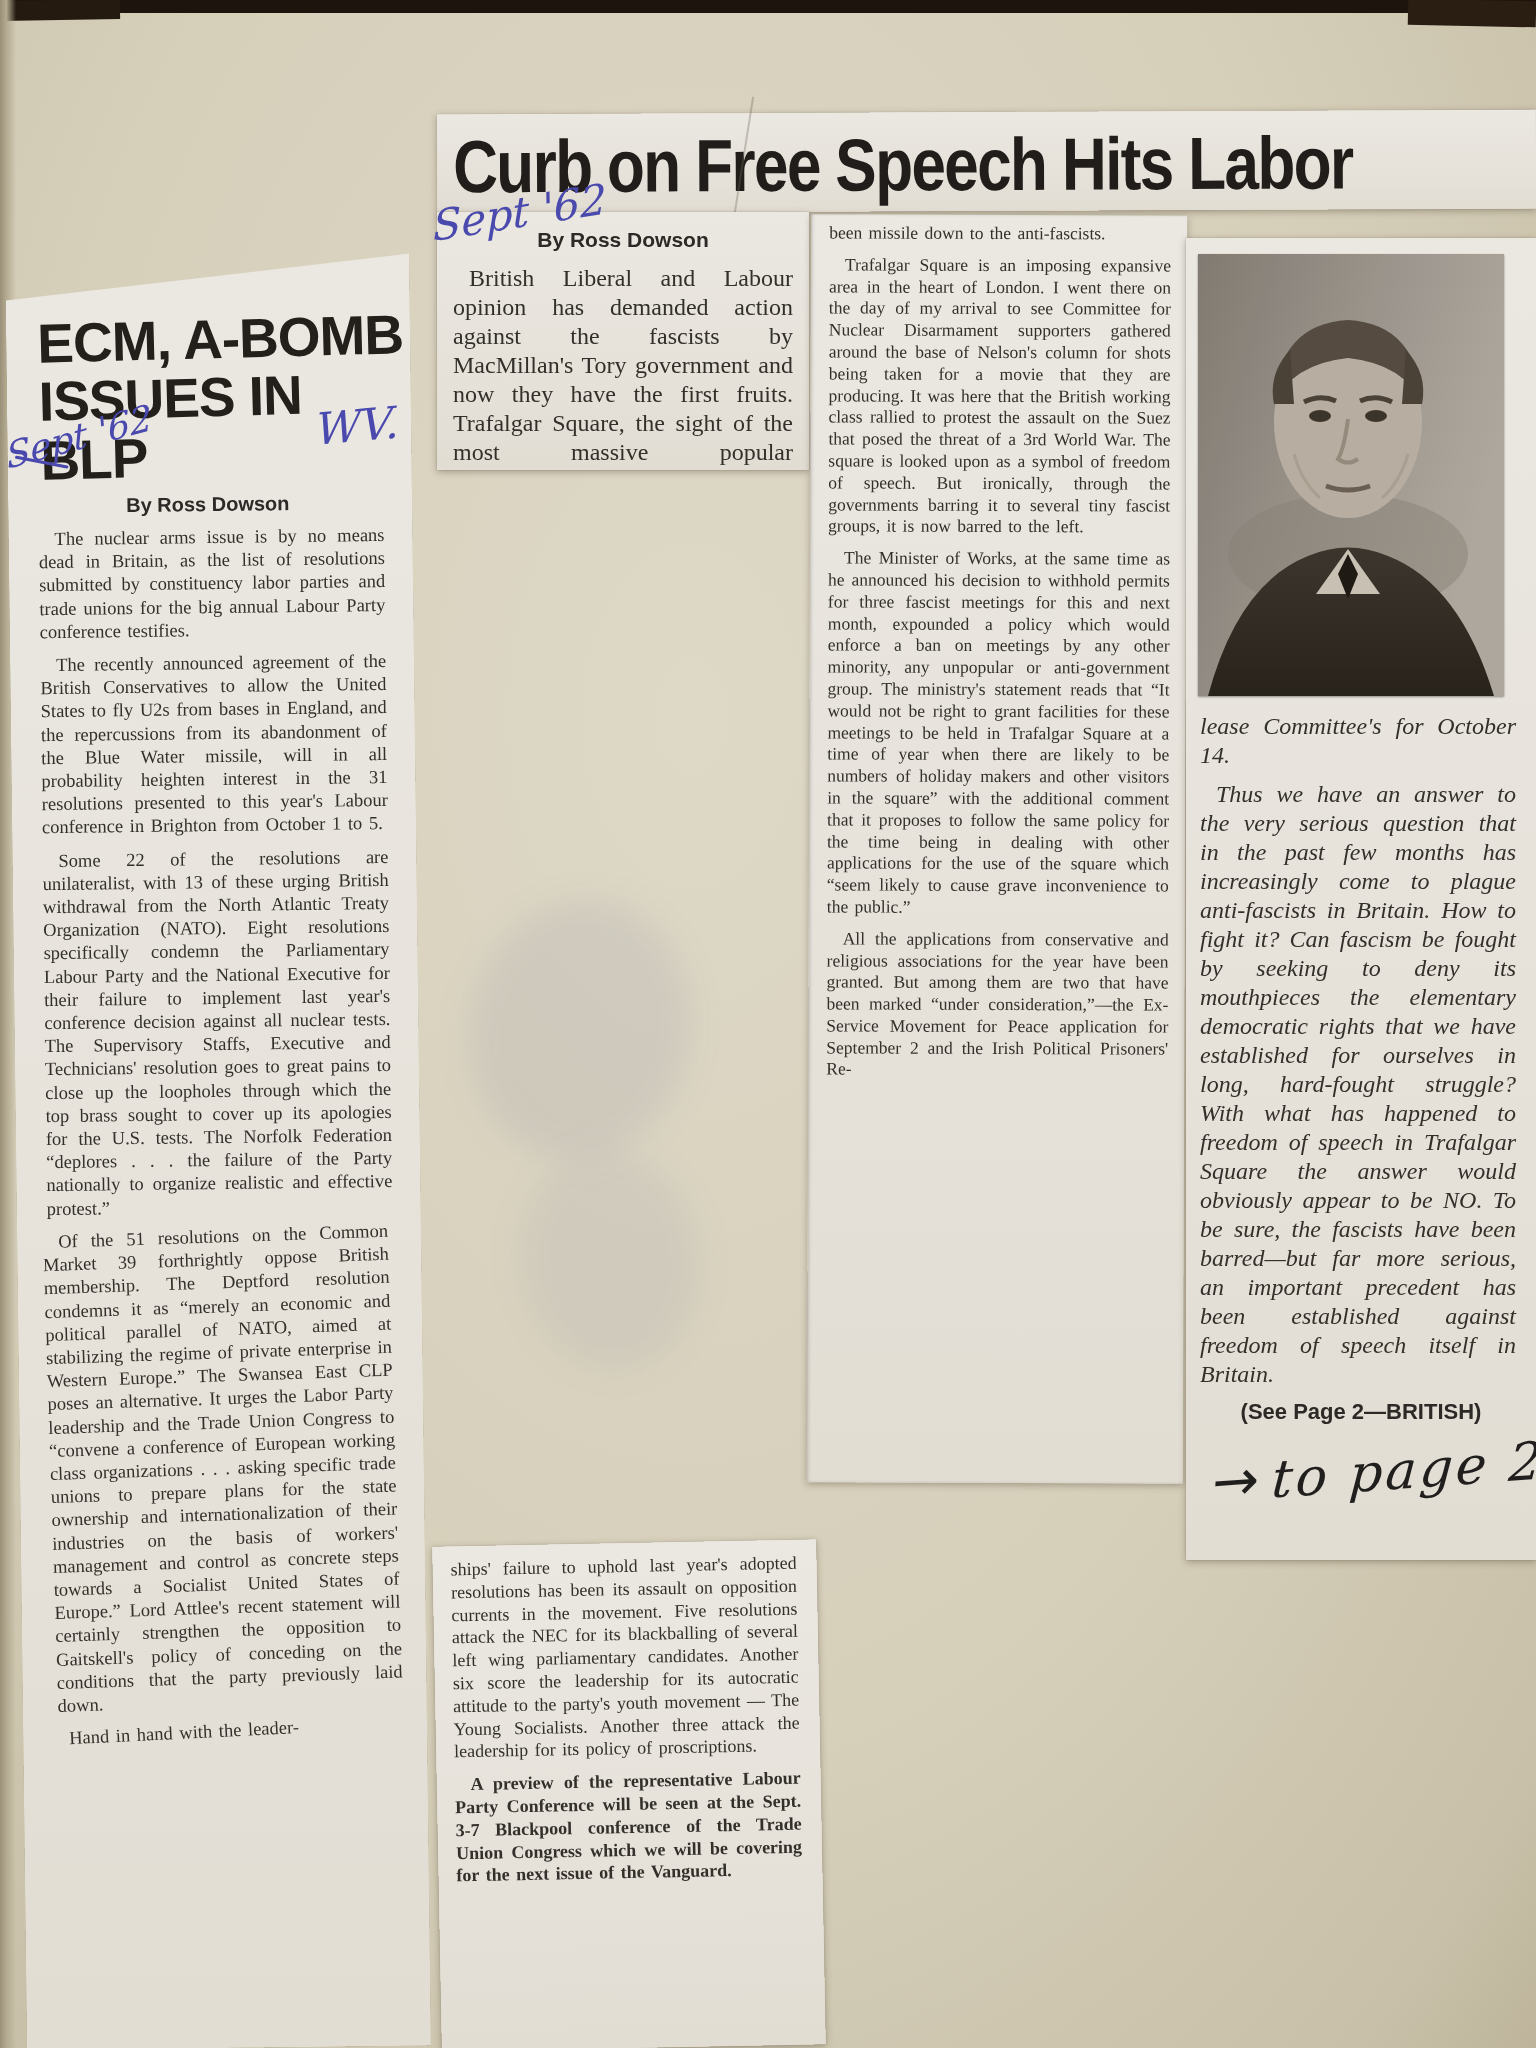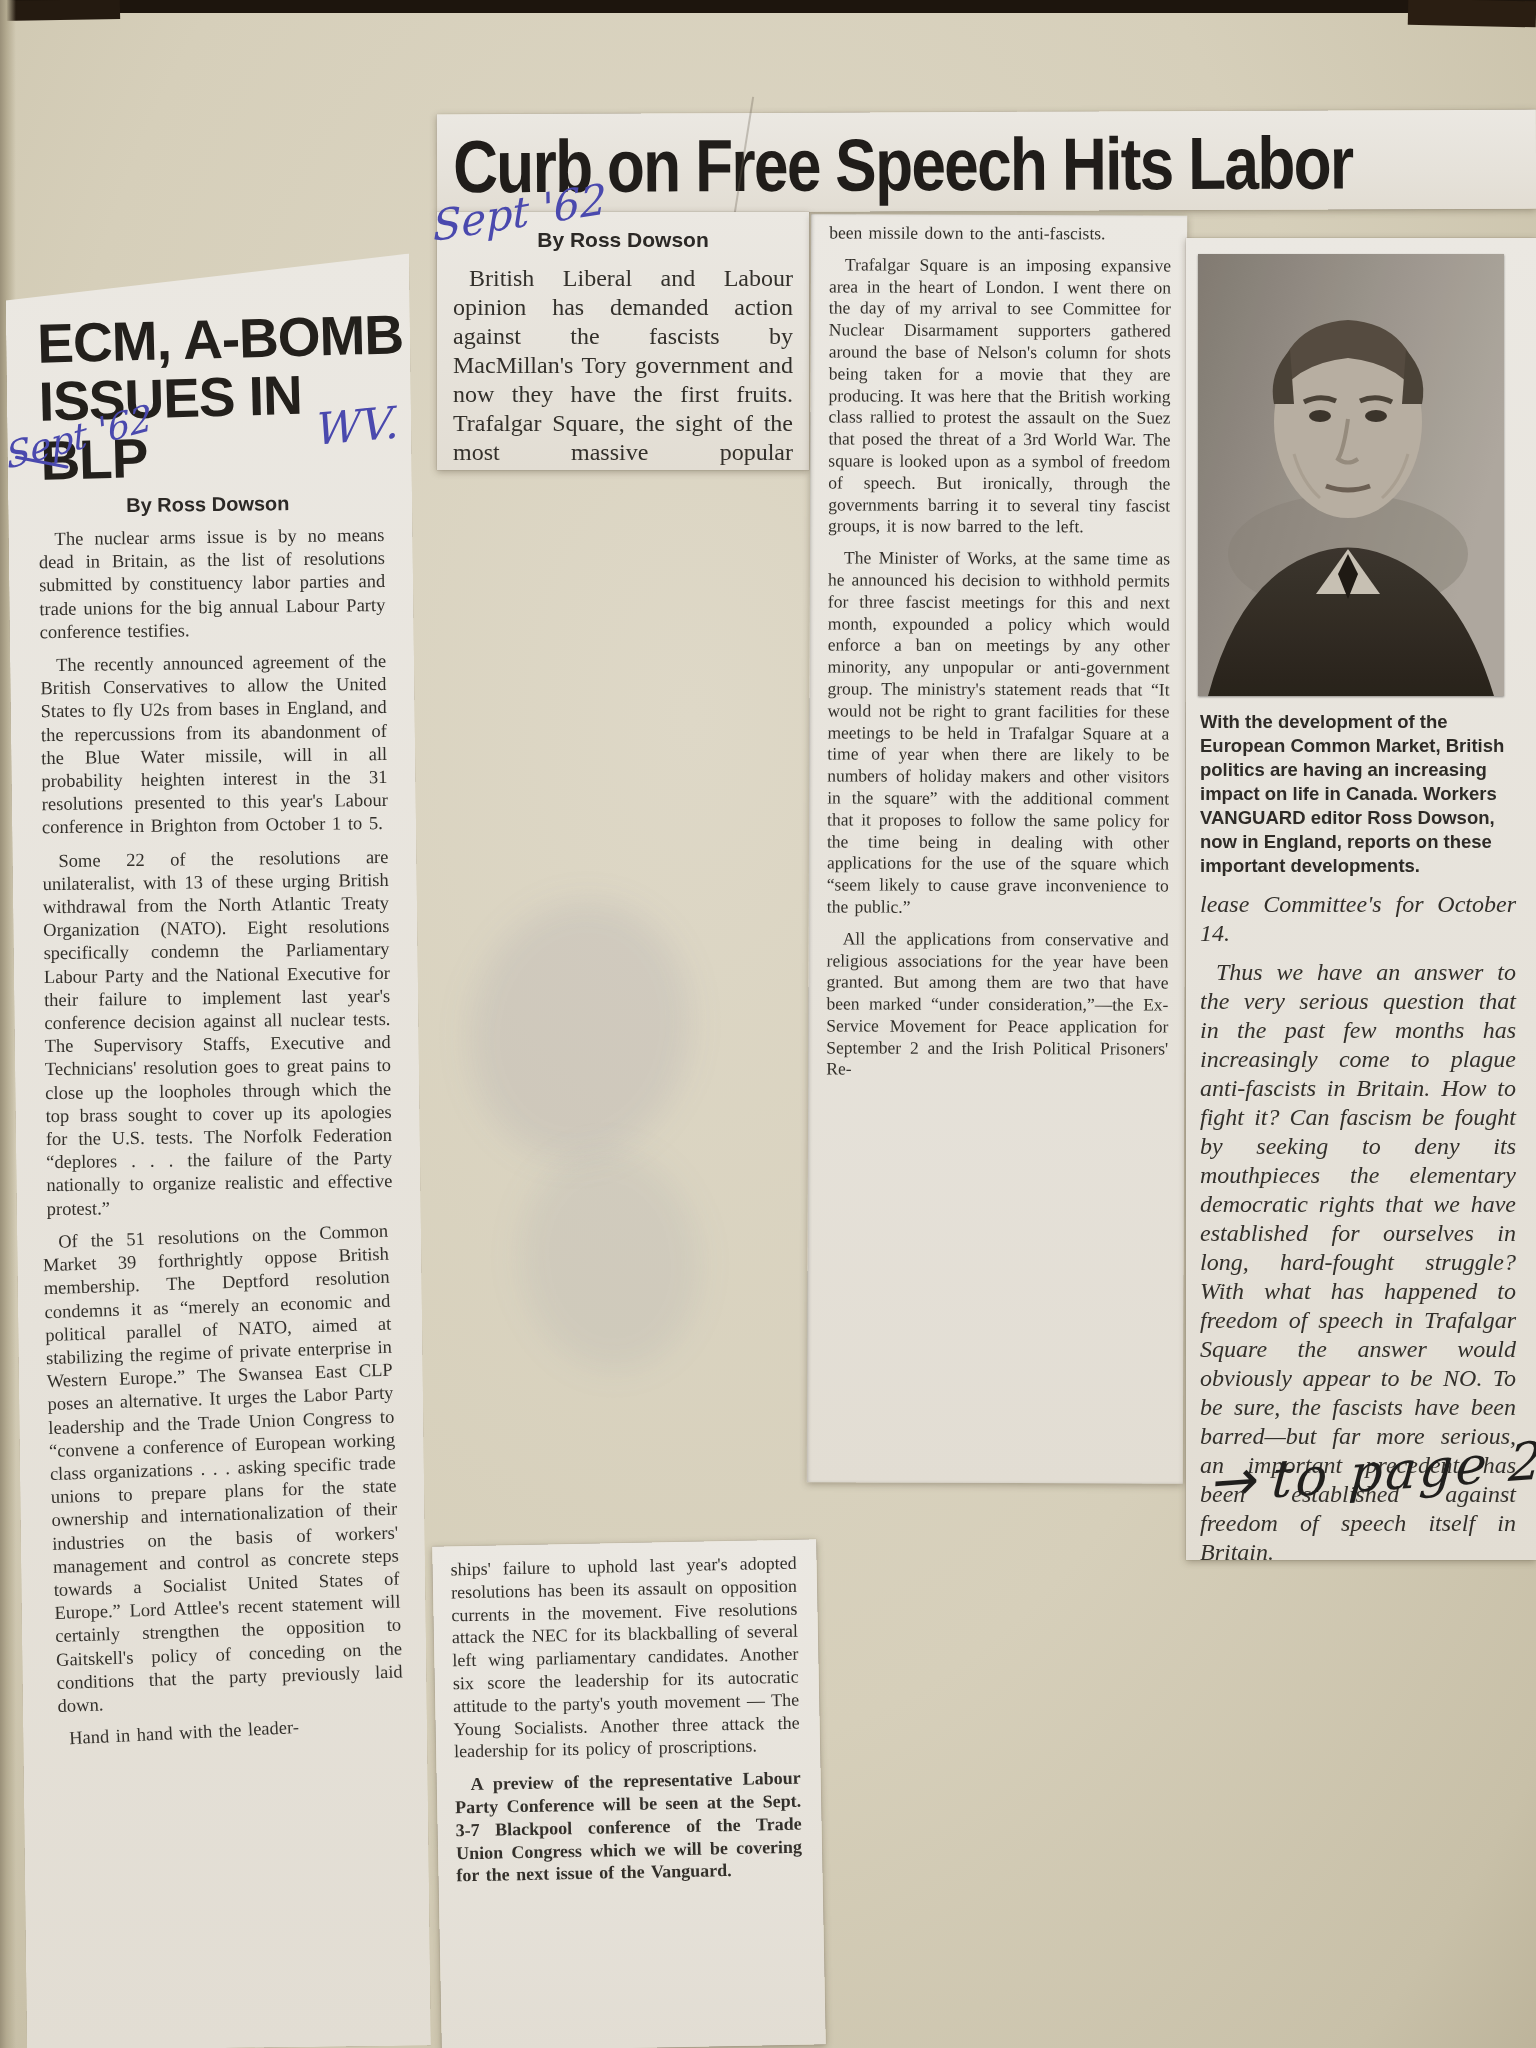--- a/index.html
+++ b/index.html
@@ -145,21 +145,20 @@
       <ellipse cx="178" cy="162" rx="11" ry="6" fill="#3a332b"></ellipse>
       <path d="M106 148 Q122 140 138 147" stroke="#4a4238" stroke-width="5" fill="none"></path>
       <path d="M162 147 Q178 140 194 148" stroke="#4a4238" stroke-width="5" fill="none"></path>
       <path d="M150 165 Q146 195 140 205 Q150 212 160 205" stroke="#9a9082" stroke-width="4" fill="none"></path>
       <path d="M128 232 Q150 240 172 232" stroke="#6d6156" stroke-width="5" fill="none"></path>
       <path d="M96 200 Q104 228 122 244" stroke="#a89e90" stroke-width="3" fill="none" opacity="0.7"></path>
       <path d="M210 200 Q202 228 184 244" stroke="#a89e90" stroke-width="3" fill="none" opacity="0.7"></path>
       <rect width="306" height="442" fill="#5c4a32" opacity="0.06"></rect>
     </svg>
   </div>
-  <div class="caption">With the development of the European Common Market, British politics are having an increasing impact on life in Canada. Workers VANGUARD editor Ross Dowson, now in England, reports on these important developments.</div>
   <div class="news">
     <p class="noindent">lease Committee's for October 14.</p>
     <p>Thus we have an answer to the very serious question that in the past few months has increasingly come to plague anti-fascists in Britain. How to fight it? Can fascism be fought by seeking to deny its mouthpieces the elementary democratic rights that we have established for ourselves in long, hard-fought struggle? With what has happened to freedom of speech in Trafalgar Square the answer would obviously appear to be NO. To be sure, the fascists have been barred—but far more serious, an important precedent has been established against freedom of speech itself in Britain.</p>
   </div>
   <div class="see-note">(See Page 2—BRITISH)</div>
 </div>
 
 <div class="paper paper-left">
   <div class="left-title">
     <div>ECM, A-BOMB</div>

